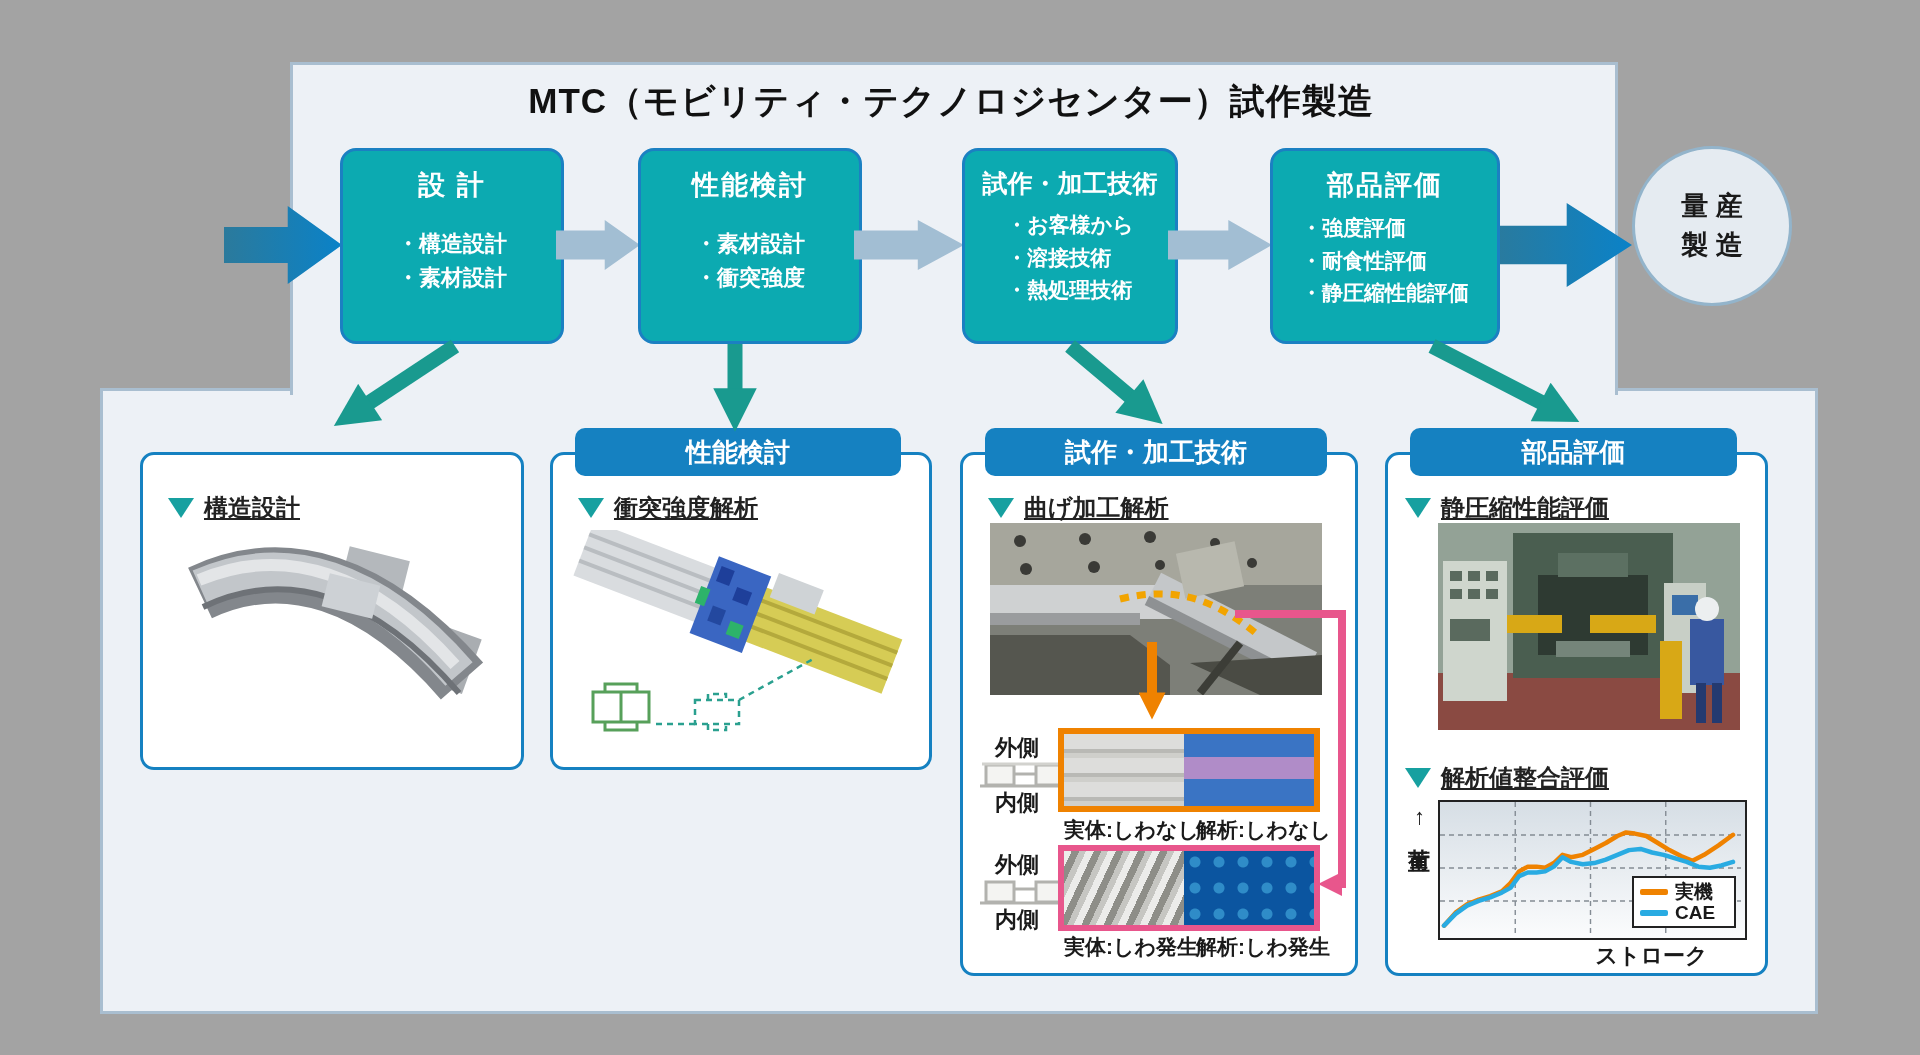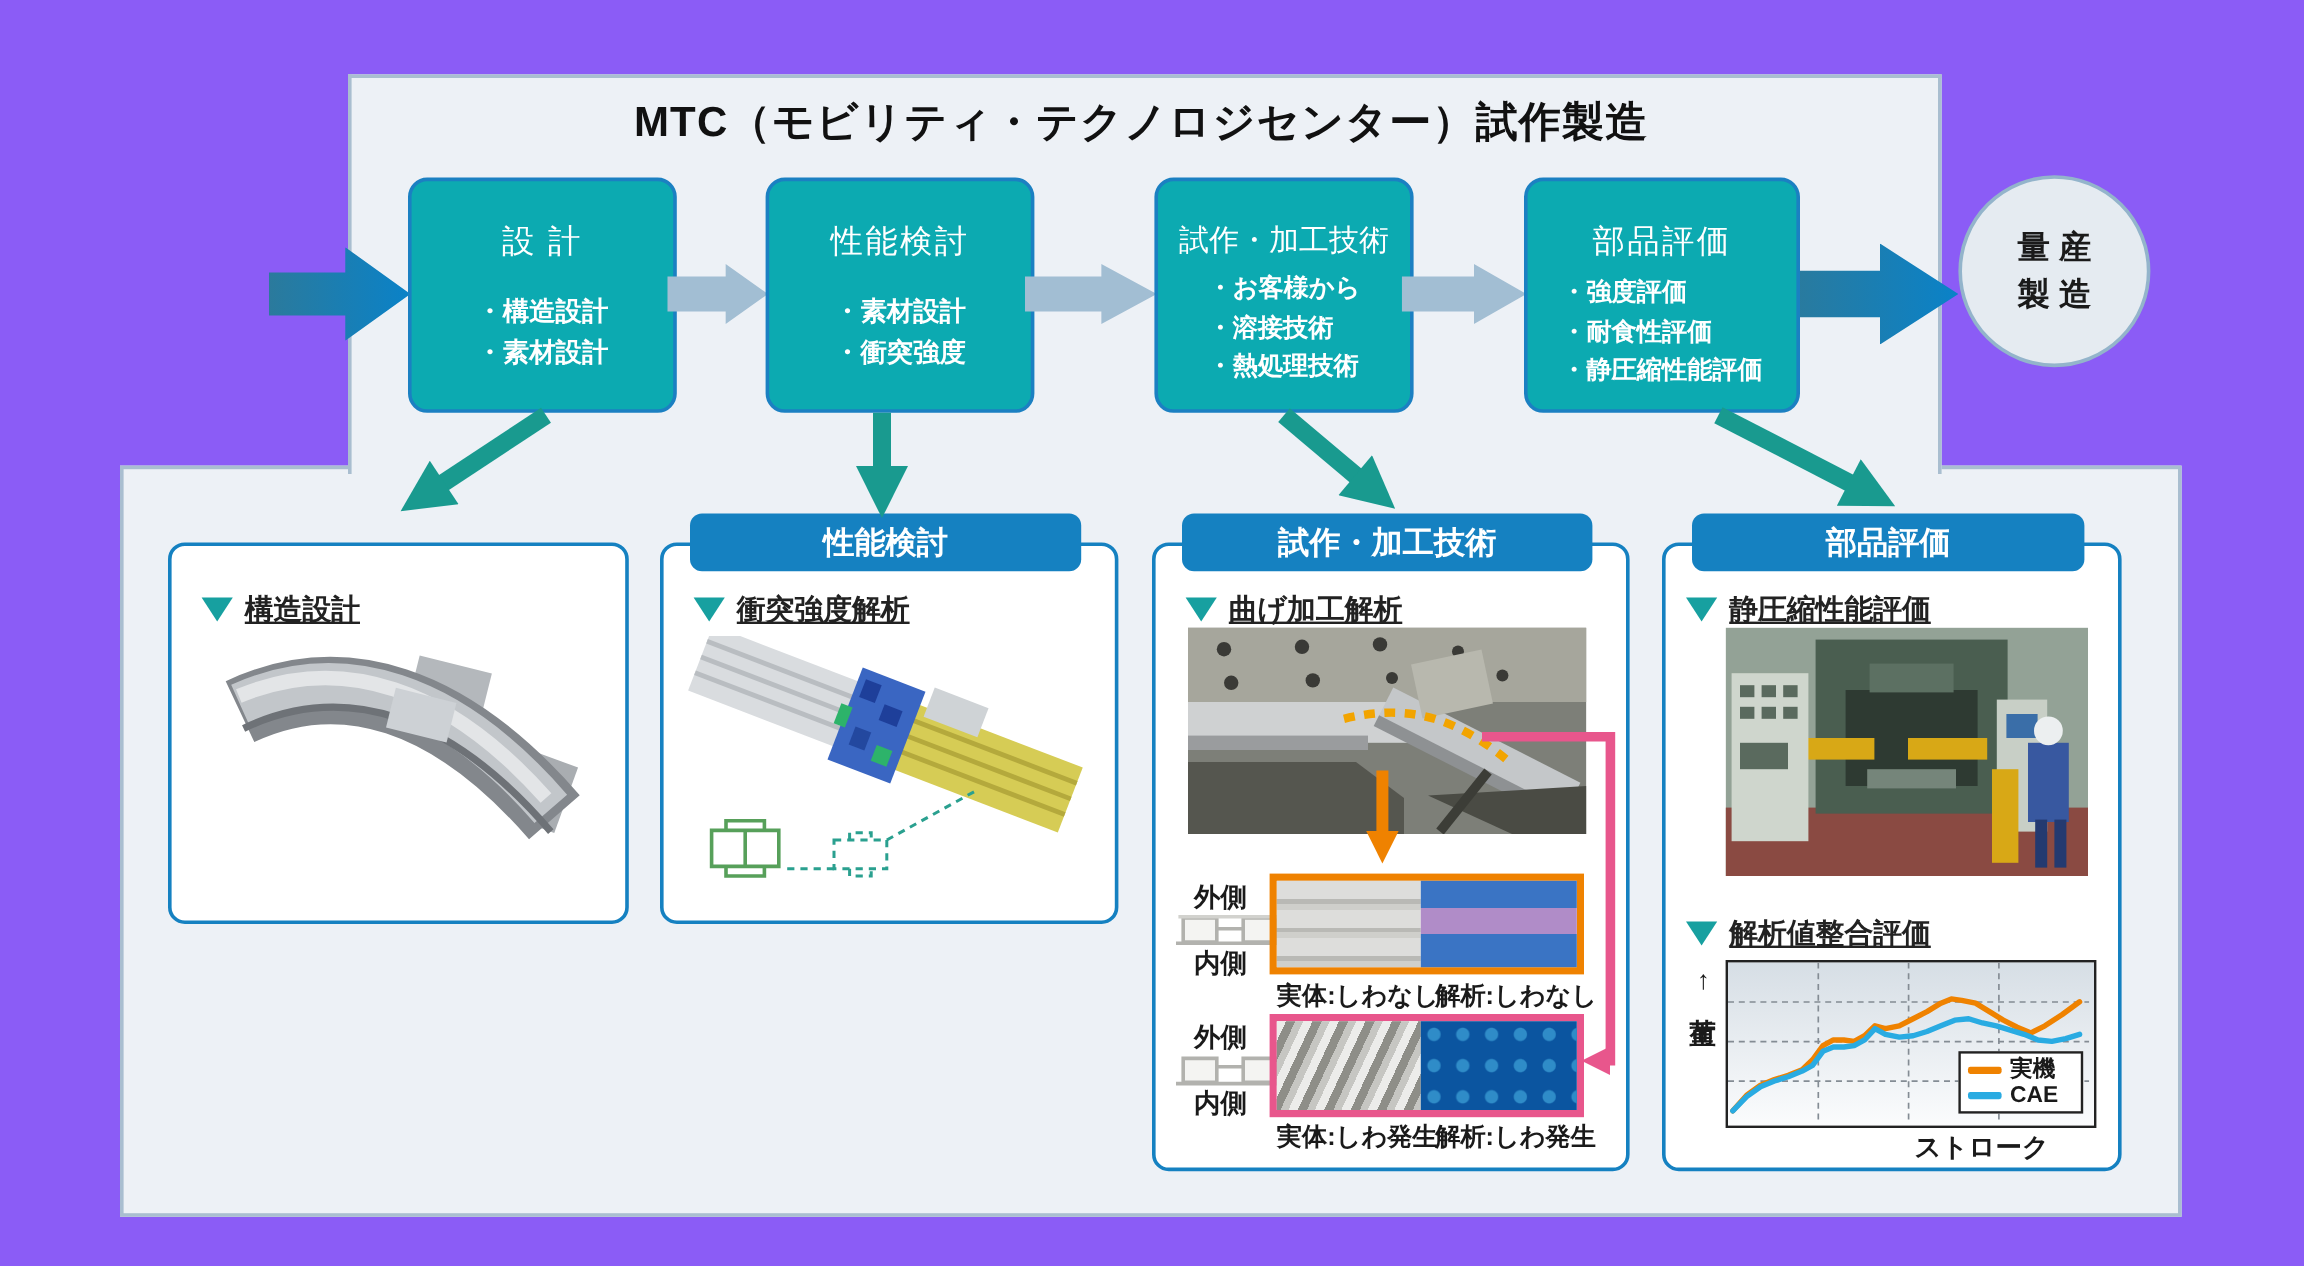--- a/index.html
+++ b/index.html
@@ -1,16 +1,16 @@
 <!DOCTYPE html>
 <html><head>
 <meta charset="utf-8">
 <style>
   html,body{margin:0;padding:0;background:#fff;}
-  .canvas{position:relative;width:1920px;height:1055px;background:#8b5cf6;overflow:hidden;
+  .canvas{position:relative;width:1920px;height:1055px;background:#a3a3a3;overflow:hidden;
           font-family:"Liberation Sans","DejaVu Sans",sans-serif;color:#1a1a1a;}
   .abs{position:absolute;}
 
   
   .bottom-box{left:100px;top:388px;width:1712px;height:620px;background:#edf1f6;
               border:3px solid #a9bed0;z-index:0;}
   .top-box{left:290px;top:62px;width:1322px;height:330px;background:#edf1f6;
            border:3px solid #a9bed0;border-bottom:none;z-index:1;}
   .main-title{left:290px;top:78px;width:1322px;text-align:center;font-size:35px;
               font-weight:bold;color:#111;z-index:2;letter-spacing:1px;}
@@ -18,21 +18,21 @@
   
   .circle{border-radius:50%;background:#e5ebf1;border:3px solid #93b4cb;display:flex;
           flex-direction:column;align-items:center;justify-content:center;text-align:center;
           font-weight:bold;z-index:2;}
   .circle-start{left:84px;top:137px;width:152px;height:152px;font-size:23px;line-height:1.3;}
   .circle-end{left:1632px;top:146px;width:154px;height:154px;font-size:27px;line-height:1.45;}
 
   
   .tbox{top:148px;height:190px;background:#0caab1;border:3px solid #1b80c2;border-radius:16px;
         color:#fff;text-align:center;z-index:2;}
-  .tb-title{margin-top:32px;font-size:27px;font-weight:normal;letter-spacing:2px;}
+  .tb-title{margin-top:16px;font-size:27px;font-weight:bold;letter-spacing:2px;}
   .tb-title.small{font-size:25px;letter-spacing:0;}
   .tb-items{display:inline-block;text-align:left;font-size:22px;font-weight:bold;line-height:1.55;}
   .gap2{margin-top:24px;}
   .gap3{margin-top:9px;font-size:21px;}
 
   
   .chev{top:220px;height:50px;background:#a2bed3;z-index:2;
         clip-path:polygon(0 21%,58% 21%,58% 0,100% 50%,58% 100%,58% 79%,0 79%);}
   
   .garrow{background:linear-gradient(90deg,#2b7a9c,#0a82c8);z-index:2;

